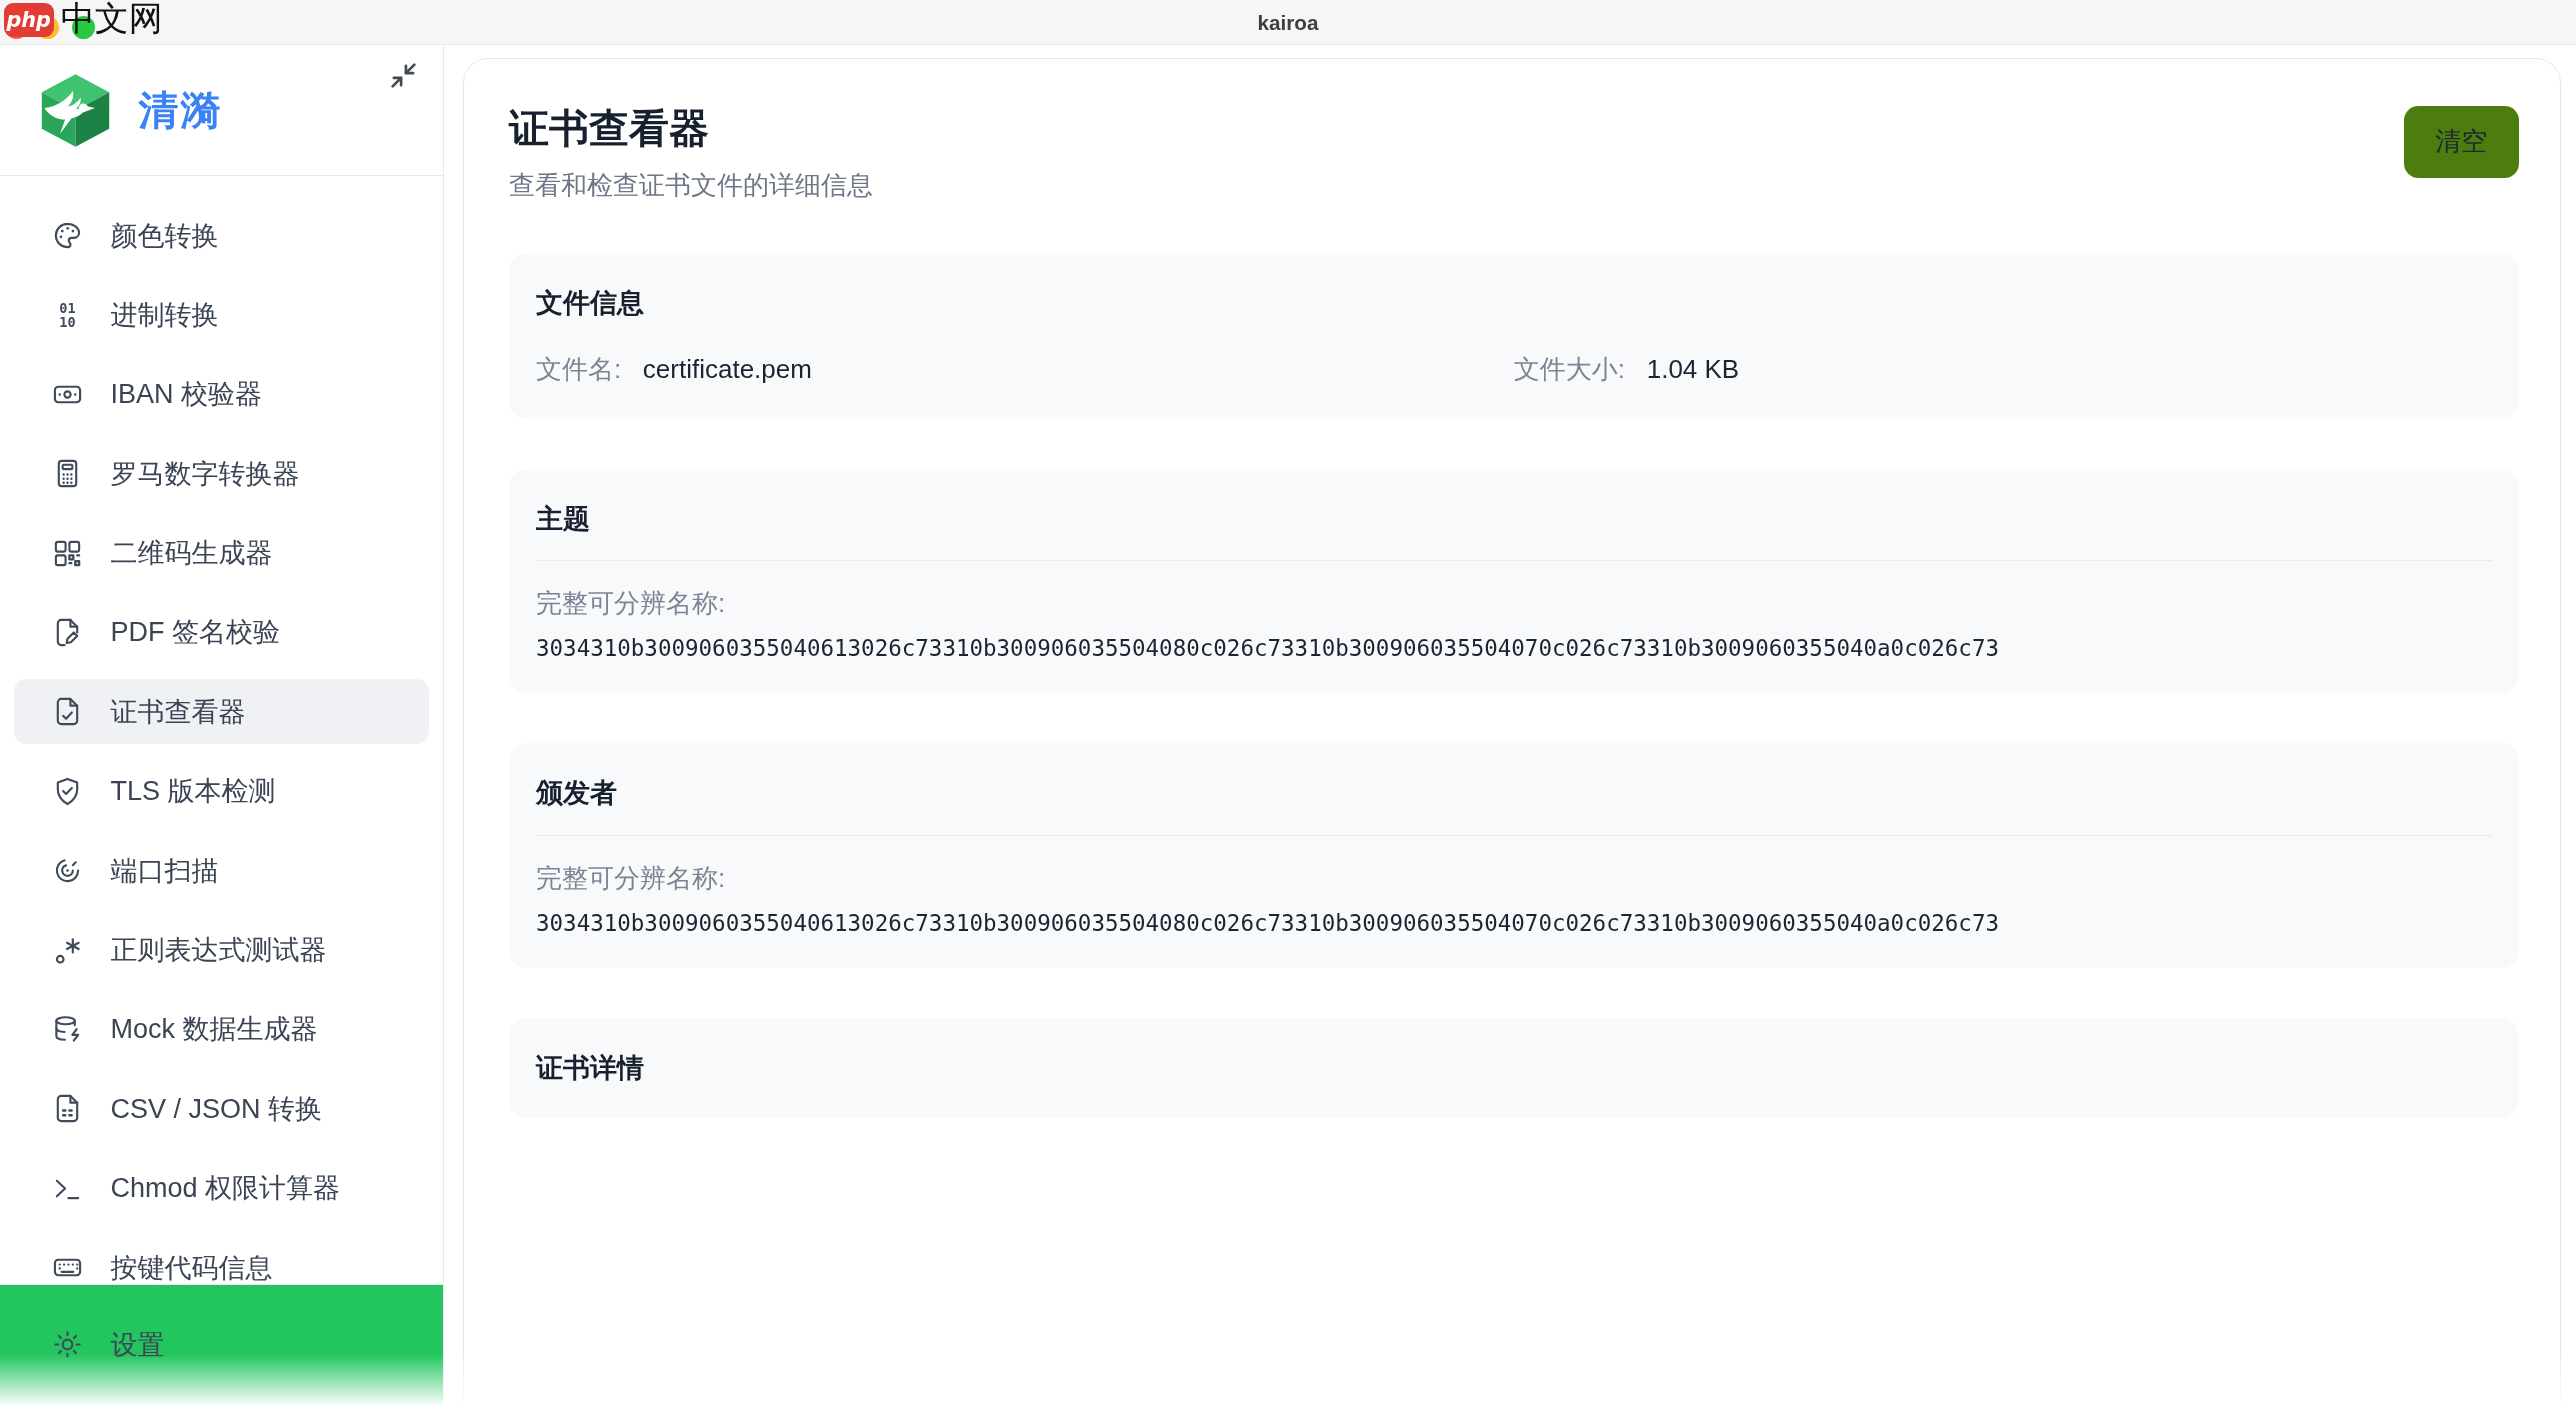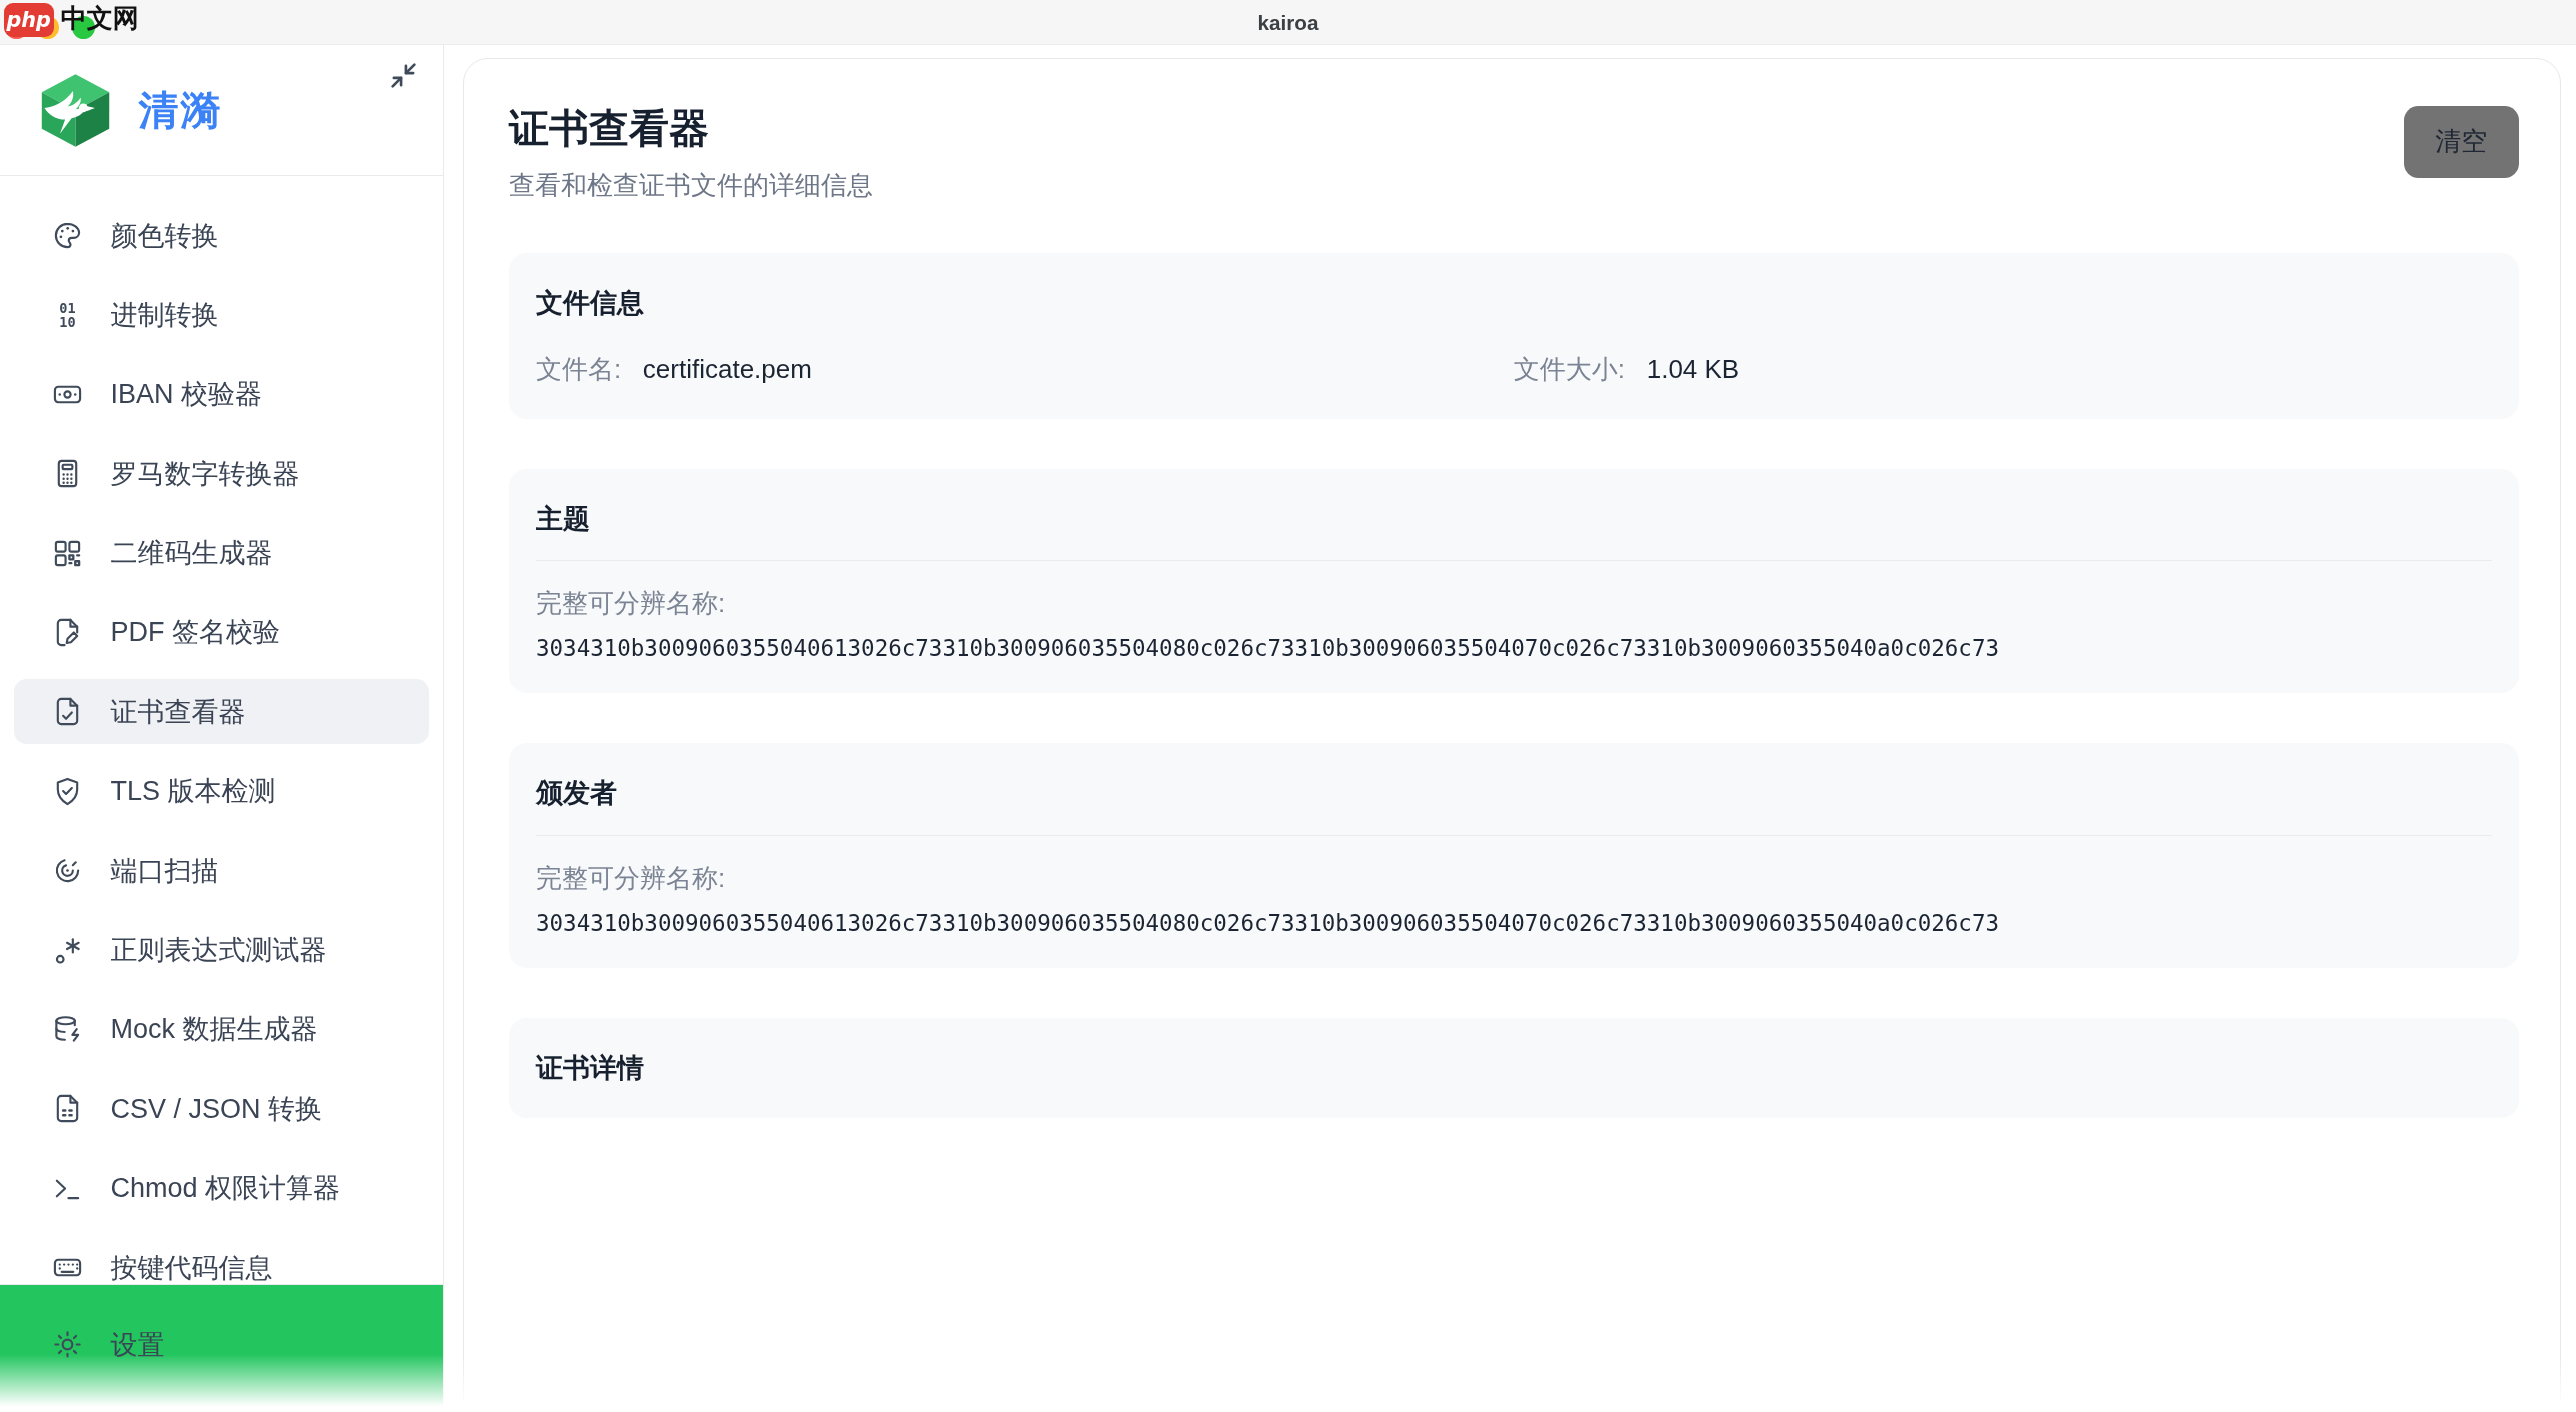--- a/index.html
+++ b/index.html
@@ -20,21 +20,21 @@
   .traffic { position:absolute; top:16px; width:23.4px; height:23.4px; border-radius:50%; }
   .light-red { left:4.5px; background:#ff5f57; }
   .light-yellow { left:36px; background:#febc2e; }
   .light-green { left:72px; background:#28c840; }
   .watermark { position:absolute; left:3.6px; top:2.7px; display:flex; align-items:flex-start; gap:7.2px; z-index:5; }
   .wm-badge {
     width:50px; height:34px; background:#e23c34; border-radius:9px; color:#fff;
     font-style:italic; font-weight:700; font-size:20.7px; text-align:center; line-height:34px;
     font-family:"DejaVu Sans", sans-serif;
   }
-  .wm-text { font-size:26px; font-weight:700; color:#111; line-height:31px; }
+  .wm-text { font-size:34px; font-weight:400; color:#111; line-height:31px; }
 
   
   .sidebar {
     position:absolute; left:0; top:45px; bottom:0; width:444px;
     background:#ffffff; border-right:0.9px solid #e8eaee;
   }
   .sidebar-header {
     position:relative; height:131px; border-bottom:0.9px solid #e8eaee;
     display:flex; align-items:center; padding-left:34px; gap:21.6px;
   }
@@ -61,21 +61,21 @@
   .main { position:absolute; left:445px; right:0; top:45px; bottom:0; background:#fff; }
   .panel {
     position:absolute; left:18px; top:12.6px; right:15.3px; bottom:-36px;
     background:#ffffff; border:0.9px solid #e6e8eb; border-radius:25px;
     padding:47px 41px 36px 45px; overflow:hidden;
   }
   .panel-head { display:flex; justify-content:space-between; align-items:flex-start; }
   .page-title { font-size:40px; font-weight:700; color:#17202e; line-height:1.1; margin:0 0 18px 0; }
   .page-subtitle { font-size:26px; color:#6e7787; margin:0; }
   .clear-btn {
-    width:115px; height:72px; border:none; border-radius:14.4px; background:#737373;
+    width:115px; height:72px; border:none; border-radius:14.4px; background:#4d7c0f;
     font-size:26px; font-weight:500; color:#1f2734; cursor:pointer; flex:0 0 auto;
     font-family:"Liberation Sans", sans-serif;
   }
   .card {
     background:#f8f9fa; border-radius:18px; padding:32px 27px; margin-top:50px;
   }
   .card:first-of-type { margin-top:47px; }
   .card-title { font-size:27px; font-weight:700; color:#17202e; }
   .kv-grid { display:grid; grid-template-columns:1fr 1fr; margin-top:31px; }
   .kv { font-size:26px; }

